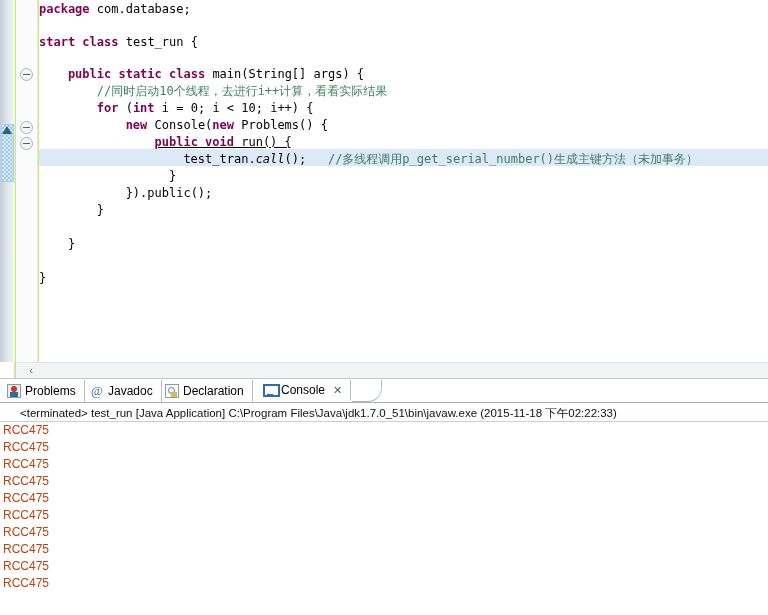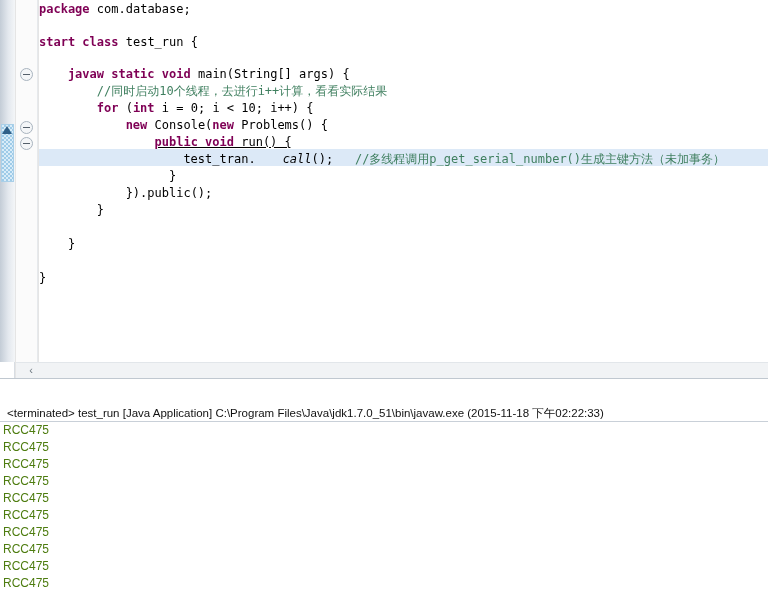--- a/index.html
+++ b/index.html
@@ -17,21 +17,21 @@
     height: 615px;
     background: #ffffff;
   }
 
   
   #editor-area {
     position: absolute;
     left: 0; top: 0;
     width: 768px;
     height: 378px;
-    background: #e5e5e5;
+    background: #bef264;
   }
 
   
   #left-strip {
     position: absolute;
     left: 0; top: 0;
     width: 15px; height: 378px;
     background: #ffffff;
     border-right: 1px solid #d8dde3;
   }
@@ -105,21 +105,21 @@
     position: absolute;
     left: 0;
     white-space: pre;
     font-family: "DejaVu Sans Mono", "Liberation Mono", monospace;
     font-size: 12px;
     line-height: 16px;
     color: #000000;
   }
   .kw   { color: #7f0055; font-weight: bold; }
   .cmt  { color: #3f7f5f; }
-  .it   { font-style: italic; margin-left: 27px; }
+  .it   { font-style: italic; }
   .plain{ color: #000000; }
 
   
   #editor-hscroll {
     position: absolute;
     left: 16px; top: 362px;
     width: 752px; height: 16px;
     background: #f1f3f5;
     border-top: 1px solid #e2e6ea;
   }
@@ -187,40 +187,40 @@
     border-radius: 0 0 14px 0;
     background: #ffffff;
   }
 
   #console-head {
     position: absolute;
     left: 0; top: 25px;
     width: 768px; height: 18px;
     font-size: 11.5px;
     color: #111111;
-    padding-left: 7px;
+    padding-left: 20px;
     line-height: 18px;
     white-space: nowrap;
     background: #ffffff;
     border-bottom: 1px solid #c9d0d8;
   }
 
   #console-body {
     position: absolute;
     left: 0; top: 44px;
     width: 768px; height: 193px;
     background: #ffffff;
     overflow: hidden;
   }
   .console-line {
     position: absolute;
     left: 3px;
     font-size: 12px;
     line-height: 14px;
-    color: #4d7c0f;
+    color: #c2410c;
     font-family: "Liberation Sans", sans-serif;
     white-space: pre;
   }
 
   
   .ico-problems {
     background: #e8ecef;
     border: 1px solid #8d99a5;
   }
   .ico-problems::before {
@@ -299,39 +299,59 @@
     <div id="fold-gutter">
         <div class="fold-marker" style="top: 68px;"></div>
         <div class="fold-marker" style="top: 121px;"></div>
         <div class="fold-marker" style="top: 137px;"></div>
       </div>
 
     <div id="code-pane">
         <div class="hl-line" style="top: 149px;"></div>
         <div class="code-line" style="top: 1px; left: 0px;"><span class="kw">package</span><span class="plain"> com.database;</span></div>
         <div class="code-line" style="top: 34px; left: 0px;"><span class="kw">start class</span><span class="plain"> test_run {</span></div>
-        <div class="code-line" style="top: 66px; left: 28.88px;"><span class="kw">javaw static void</span><span class="plain"> main(String[] args) {</span></div>
+        <div class="code-line" style="top: 66px; left: 28.88px;"><span class="kw">public static class</span><span class="plain"> main(String[] args) {</span></div>
         <div class="code-line" style="top: 83px; left: 57.76px;"><span class="cmt">//同时启动10个线程，去进行i++计算，看看实际结果</span></div>
         <div class="code-line" style="top: 100px; left: 57.76px;"><span class="kw">for</span><span class="plain"> (</span><span class="kw">int</span><span class="plain"> i = 0; i &lt; 10; i++) {</span></div>
         <div class="code-line" style="top: 117px; left: 86.64px;"><span class="kw">new</span><span class="plain"> Console(</span><span class="kw">new</span><span class="plain"> Problems() {</span></div>
         <div class="code-line" style="top: 134px; left: 115.52px; text-decoration: underline;"><span class="kw">public void</span><span class="plain"> run() {</span></div>
         <div class="code-line" style="top: 151px; left: 144.4px;"><span class="plain">test_tran.</span><span class="it">call</span><span class="plain">();   </span><span class="cmt">//多线程调用p_get_serial_number()生成主键方法（未加事务）</span></div>
         <div class="code-line" style="top: 168px; left: 129.96px;"><span class="plain">}</span></div>
         <div class="code-line" style="top: 185px; left: 86.64px;"><span class="plain">}).public();</span></div>
         <div class="code-line" style="top: 202px; left: 57.76px;"><span class="plain">}</span></div>
         <div class="code-line" style="top: 236px; left: 28.88px;"><span class="plain">}</span></div>
         <div class="code-line" style="top: 270px; left: 0px;"><span class="plain">}</span></div>
       </div>
 
     <div id="editor-hscroll"></div>
     <div id="hscroll-left-arrow">‹</div>
   </div>
 
   <div id="bottom-panel">
 
+    <div id="tabbar">
+      <div class="tab-curve"></div>
+    <div class="tab" style="left: 2px;">
+          <span class="tab-icon ico-problems"></span>
+          <span>Problems</span>
+        </div>
+        <div class="tab" style="left: 85px;">
+          <span class="tab-icon ico-javadoc">@</span>
+          <span>Javadoc</span>
+        </div>
+        <div class="tab" style="left: 160px;">
+          <span class="tab-icon ico-declaration"></span>
+          <span>Declaration</span>
+        </div>
+        <div class="tab active" style="left: 258px;">
+          <span class="tab-icon ico-console"></span>
+          <span>Console</span>
+          <span class="tab-close">✕</span>
+        </div>
+      </div>
 
     <div id="console-head">&lt;terminated&gt; test_run [Java Application] C:\Program Files\Java\jdk1.7.0_51\bin\javaw.exe (2015-11-18 下午02:22:33)</div>
 
     <div id="console-body">
         <div class="console-line" style="top: 0px;">RCC475</div>
         <div class="console-line" style="top: 17px;">RCC475</div>
         <div class="console-line" style="top: 34px;">RCC475</div>
         <div class="console-line" style="top: 51px;">RCC475</div>
         <div class="console-line" style="top: 68px;">RCC475</div>
         <div class="console-line" style="top: 85px;">RCC475</div>

